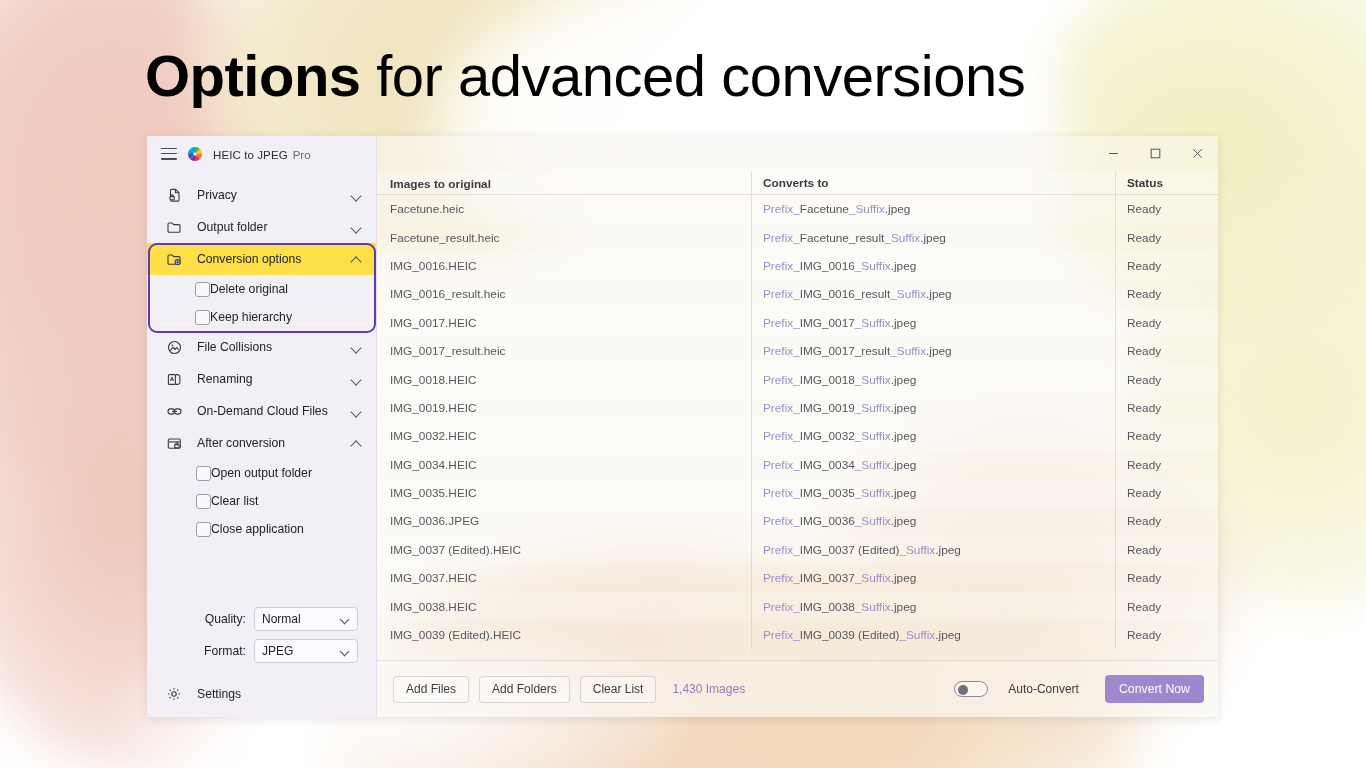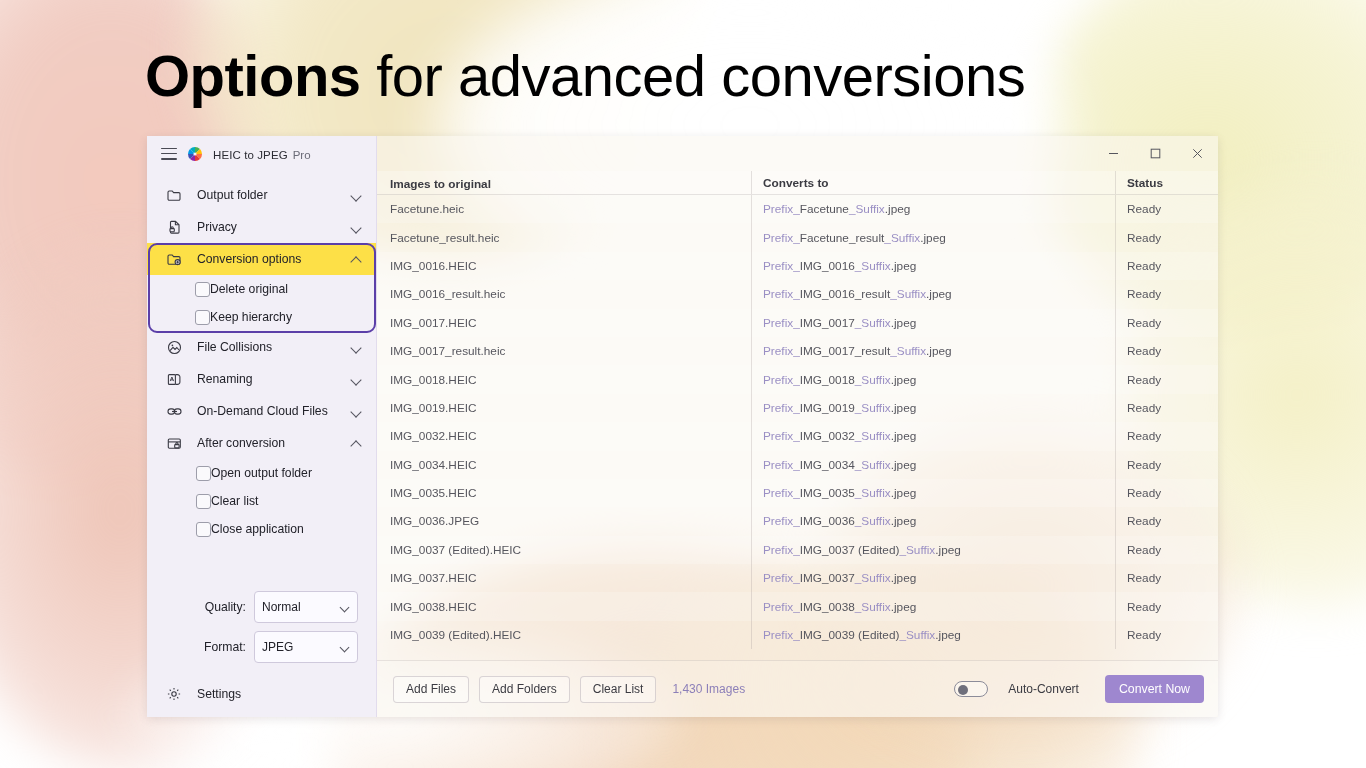--- a/index.html
+++ b/index.html
@@ -181,21 +181,21 @@
 
   .sidebar-spacer { flex: 1; }
 
   .selects { padding: 0 18px 0 0; }
   .select-row {
     display: flex; align-items: center; justify-content: flex-end;
     gap: 8px; margin-bottom: 8px;
   }
   .select-label { font-size: 12.2px; color: #22222a; }
   .select-box {
-    width: 104px; height: 32px;
+    width: 104px; height: 24px;
     border: 1px solid #cfc9dc;
     border-radius: 4px;
     background: #fbfaff;
     display: flex; align-items: center;
     padding: 0 7px;
     cursor: pointer;
   }
   .select-val { flex: 1; font-size: 12px; color: #22222a; }
   .select-chev { width: 10px; height: 10px; position: relative; }
   .select-chev::before {
@@ -368,37 +368,37 @@
         <div>
           <span class="app-title">HEIC to JPEG</span><span class="app-title-pro">Pro</span>
         </div>
       </div>
 
       <div class="nav-list">
 
         <div class="nav-row">
           <span class="nav-icon">
             <svg width="17" height="17" viewBox="0 0 17 17" fill="none" stroke="#3a3a44" stroke-width="1.1">
-              <path d="M2 5.2a1.2 1.2 0 0 1 1.2-1.2h3l1.4 1.6h5.2A1.2 1.2 0 0 1 14 6.8v5.2a1.2 1.2 0 0 1-1.2 1.2H3.2A1.2 1.2 0 0 1 2 12Z"></path>
-            </svg>
-          </span>
-          <span class="nav-label">Output folder</span>
-          <span class="chev"></span>
-        </div>
-
-        <div class="nav-row">
-          <span class="nav-icon">
-            <svg width="17" height="17" viewBox="0 0 17 17" fill="none" stroke="#3a3a44" stroke-width="1.1">
               <path d="M5.4 2.4h4.1L13 5.8v7.4a.9.9 0 0 1-.9.9H5.4a.9.9 0 0 1-.9-.9V3.3a.9.9 0 0 1 .9-.9Z"></path>
               <path d="M9.4 2.5v3.3H12.8"></path>
               <rect x="4" y="9.6" width="4.3" height="3.1" rx=".6" fill="#f2eff7"></rect>
               <path d="M5.1 9.6V8.8a1.05 1.05 0 0 1 2.1 0v.8"></path>
             </svg>
           </span>
           <span class="nav-label">Privacy</span>
+          <span class="chev"></span>
+        </div>
+
+        <div class="nav-row">
+          <span class="nav-icon">
+            <svg width="17" height="17" viewBox="0 0 17 17" fill="none" stroke="#3a3a44" stroke-width="1.1">
+              <path d="M2 5.2a1.2 1.2 0 0 1 1.2-1.2h3l1.4 1.6h5.2A1.2 1.2 0 0 1 14 6.8v5.2a1.2 1.2 0 0 1-1.2 1.2H3.2A1.2 1.2 0 0 1 2 12Z"></path>
+            </svg>
+          </span>
+          <span class="nav-label">Output folder</span>
           <span class="chev"></span>
         </div>
 
         <div class="nav-row active-sec">
           <span class="nav-icon">
             <svg width="17" height="17" viewBox="0 0 17 17" fill="none" stroke="#3a3a44" stroke-width="1.1">
               <path d="M2 5.2a1.2 1.2 0 0 1 1.2-1.2h3l1.4 1.6h5.2A1.2 1.2 0 0 1 14 6.8v5.2a1.2 1.2 0 0 1-1.2 1.2H3.2A1.2 1.2 0 0 1 2 12Z"></path>
               <circle cx="11.6" cy="11.1" r="2.5" fill="#f2eff7"></circle>
               <path d="M10.2 11.1h2.8M11.6 9.7v2.8" stroke-width="1"></path>
             </svg>

